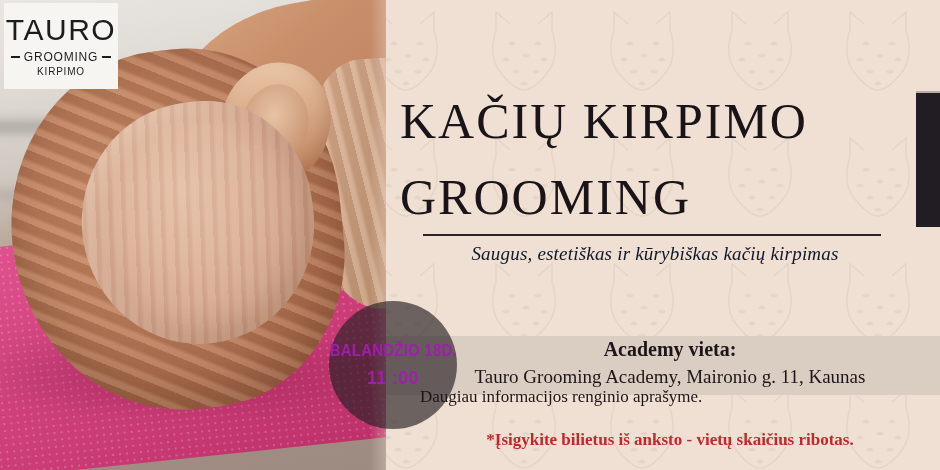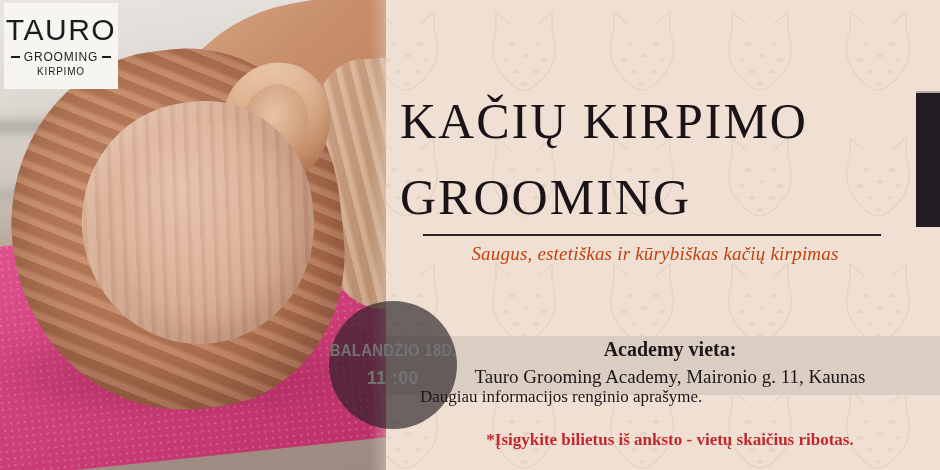--- a/index.html
+++ b/index.html
@@ -312,39 +312,39 @@
   }
 
   .subtitle {
     position: absolute;
     left: 400px;
     top: 243px;
     width: 510px;
     text-align: center;
     font-style: italic;
     font-size: 19px;
-    color: #c2410c;
+    color: #0f172a;
     letter-spacing: 0.2px;
     white-space: nowrap;
   }
 
   
   .date-circle {
     position: absolute;
     left: 329px;
     top: 301px;
     width: 128px;
     height: 128px;
     border-radius: 50%;
     background: rgba(40,32,36,0.66);
     display: flex;
     flex-direction: column;
     align-items: center;
     justify-content: center;
-    color: #737373;
+    color: #a21caf;
     font-family: "Liberation Sans", sans-serif;
     font-weight: bold;
   }
   .date-line1 {
     font-size: 16px;
     letter-spacing: 0.3px;
     transform: scaleX(0.93);
     white-space: nowrap;
   }
   .date-line2 {

